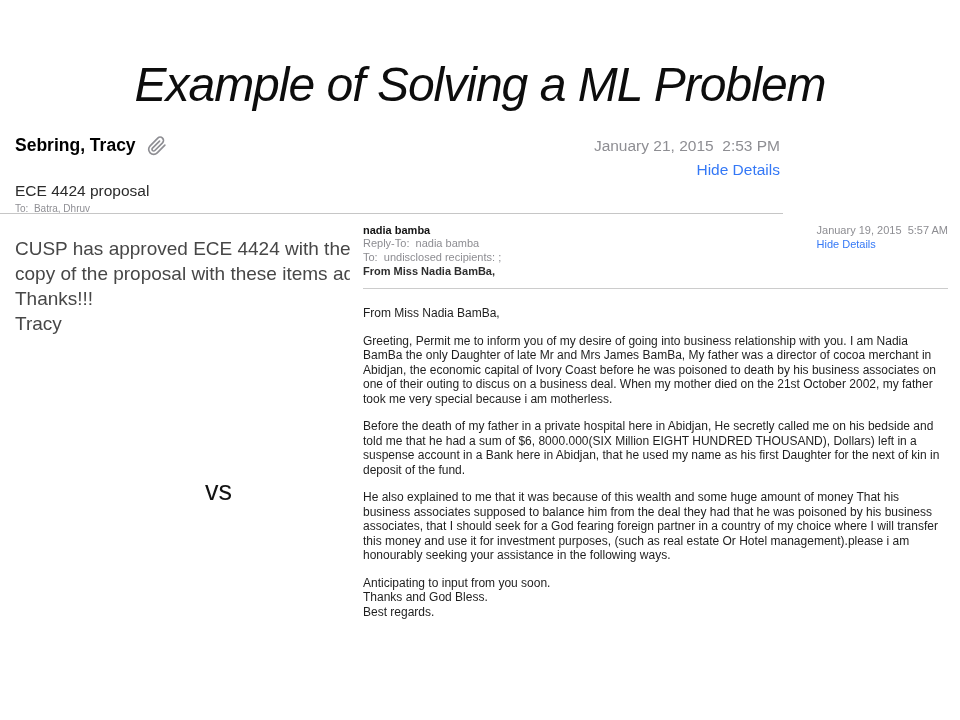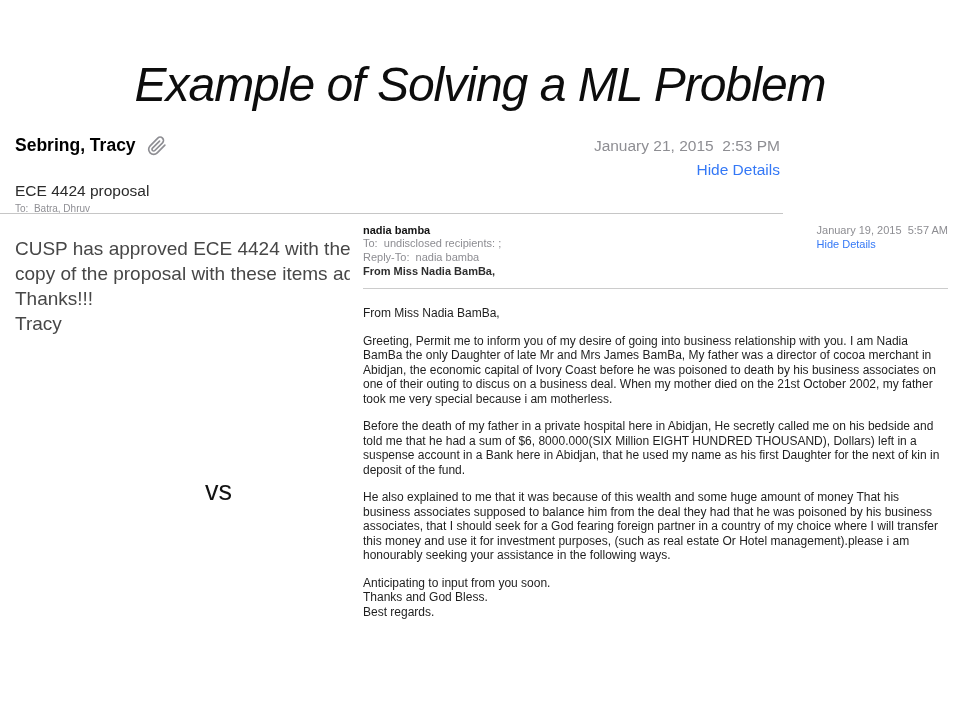--- a/index.html
+++ b/index.html
@@ -83,22 +83,22 @@
       <div>Thanks!!!</div>
       <div>Tracy</div>
     </div>
   </section>
 
   <div class="vs-label">vs</div>
 
   <section class="email-right">
     <div class="re-head">
       <div class="re-sender">nadia bamba</div>
+      <div class="re-meta ws-pre">Reply-To:  nadia bamba</div>
       <div class="re-meta ws-pre">To:  undisclosed recipients: ;</div>
-      <div class="re-meta ws-pre">Reply-To:  nadia bamba</div>
       <div class="re-fromline">From Miss Nadia BamBa,</div>
       <div class="re-head-right">
         <div class="re-date ws-pre">January 19, 2015  5:57 AM</div>
         <div class="re-hide">Hide Details</div>
       </div>
     </div>
     <div class="re-divider"></div>
     <div class="re-body">
       <p>From Miss Nadia BamBa,</p>
       <p>Greeting, Permit me to inform you of my desire of going into business relationship with you. I am Nadia BamBa the only Daughter of late Mr and Mrs James BamBa, My father was a director of cocoa merchant in Abidjan, the economic capital of Ivory Coast before he was poisoned to death by his business associates on one of their outing to discus on a business deal. When my mother died on the 21st October 2002, my father took me very special because i am motherless.</p>

